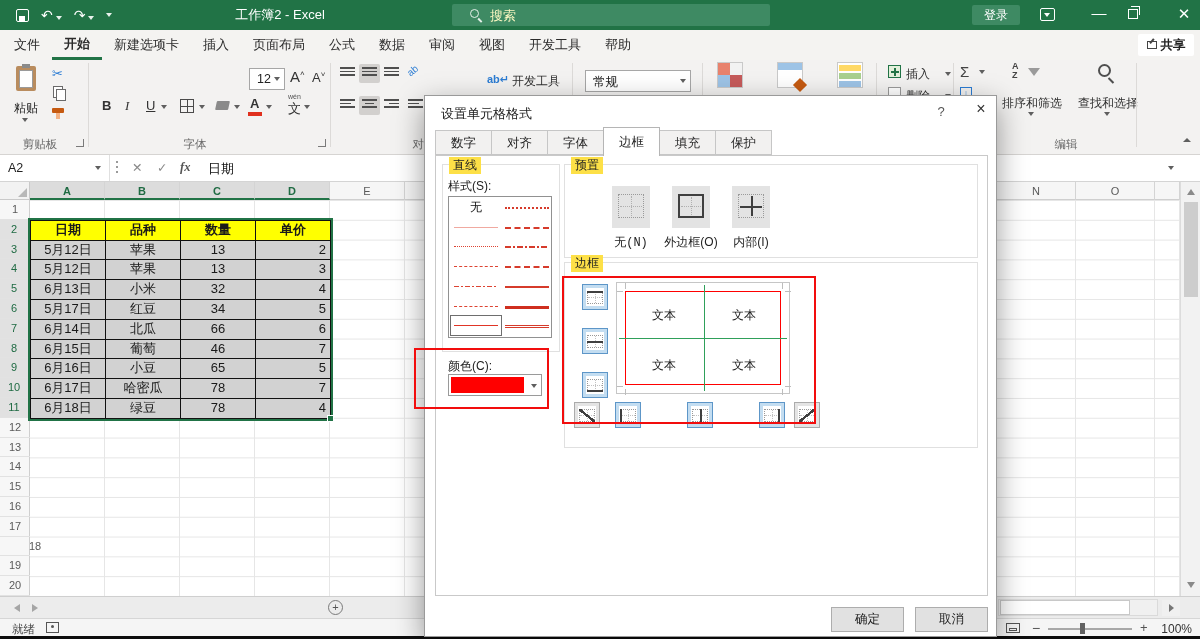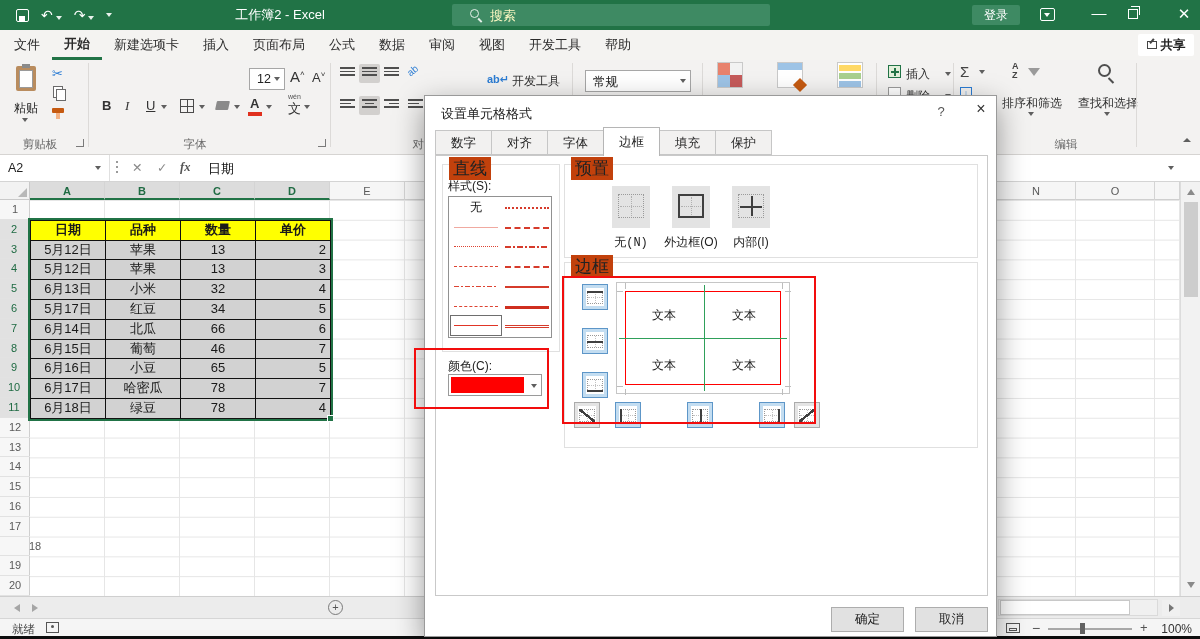--- a/index.html
+++ b/index.html
@@ -157,21 +157,21 @@
   
   #dlg{position:absolute;left:424px;top:95px;width:573px;height:542px;background:#fff;border:1px solid #9a9a9a;box-shadow:0 10px 28px rgba(0,0,0,.4);z-index:30}
   #dlgtitle{position:absolute;left:16px;top:9px;font-size:13px;color:#1c1c1c}
   #dlghelp{position:absolute;left:505px;top:8px;width:22px;text-align:center;font-size:13px;color:#555}
   #dlgclose{position:absolute;left:543px;top:4px;width:26px;text-align:center;font-size:16px;color:#333}
   #dtabs{position:absolute;left:10px;top:31px;height:28px;display:flex}
   .dtab{width:57px;height:25px;margin-top:3px;line-height:24px;text-align:center;font-size:12.5px;background:#f2f1f0;border:1px solid #c6c6c6;margin-right:-1px}
   .dtab.active{height:29px;margin-top:0;line-height:28px;background:#fff;border:1px solid #b5b5b5;border-bottom:none;position:relative;z-index:2}
   #cbox{position:absolute;left:10px;top:59px;width:553px;height:441px;border:1px solid #c9c9c9;background:#fff}
   .fs{position:absolute;border:1px solid #e0e0e0}
-  .fs span{position:absolute;top:-8px;left:6px;background:#c2410c;padding:0 4px;font-size:17px;color:#222}
+  .fs span{position:absolute;top:-8px;left:6px;background:#fde047;padding:0 4px;font-size:12px;color:#222}
   #fs-line{left:6px;top:8px;width:118px;height:188px}
   #fs-preset{left:128px;top:8px;width:414px;height:94px}
   #fs-border{left:128px;top:106px;width:414px;height:186px}
   #stylelabel{position:absolute;left:12px;top:22px;font-size:12px}
   #listbox{position:absolute;left:12px;top:40px;width:104px;height:142px;border:1px solid #919191;background:#fff}
   .ls-item{position:absolute;width:50px;height:19px}
   .ls-item.sel{outline:1px solid #6e6e6e}
   .ls-none{text-align:center;line-height:19px;font-size:12px;color:#111}
   .ls-line{margin:9px 3px 0 3px;height:0}
   .ln-hair{border-top:1px solid #f0a9a0}

